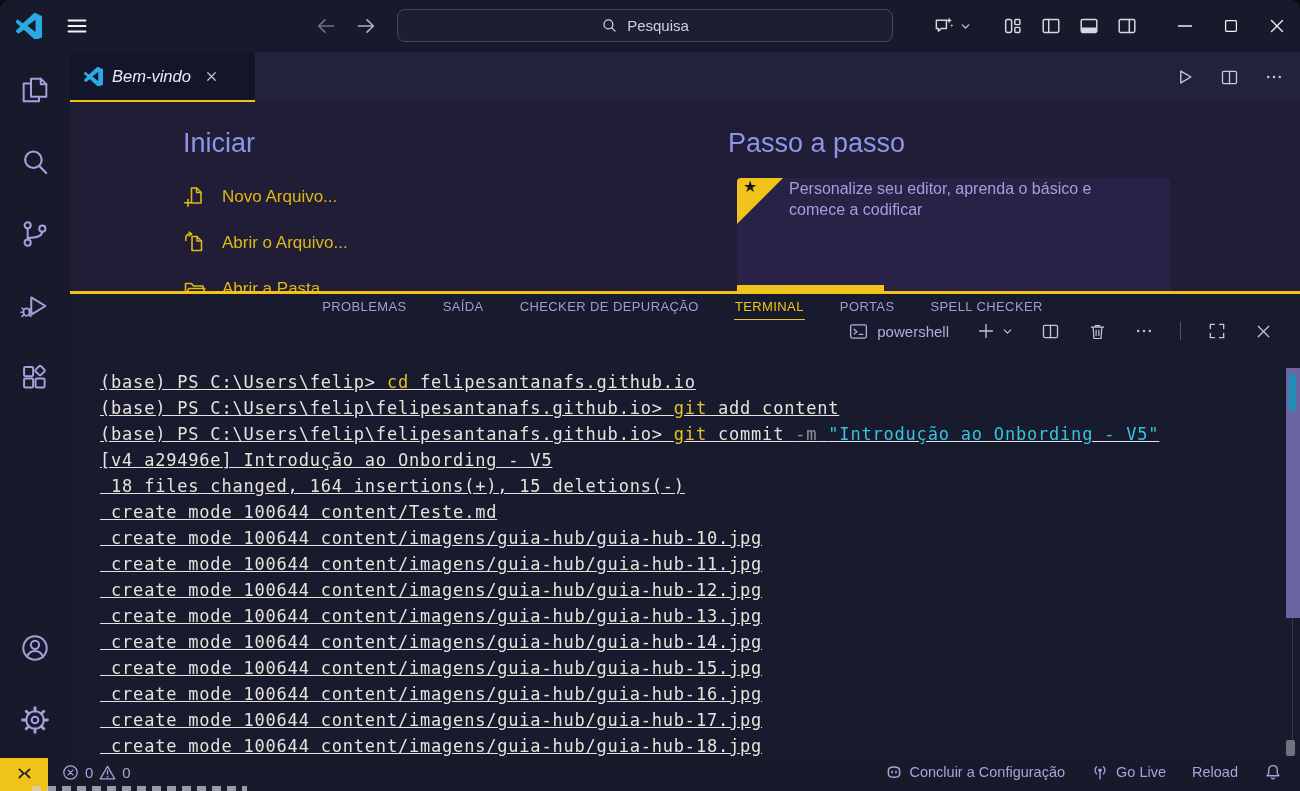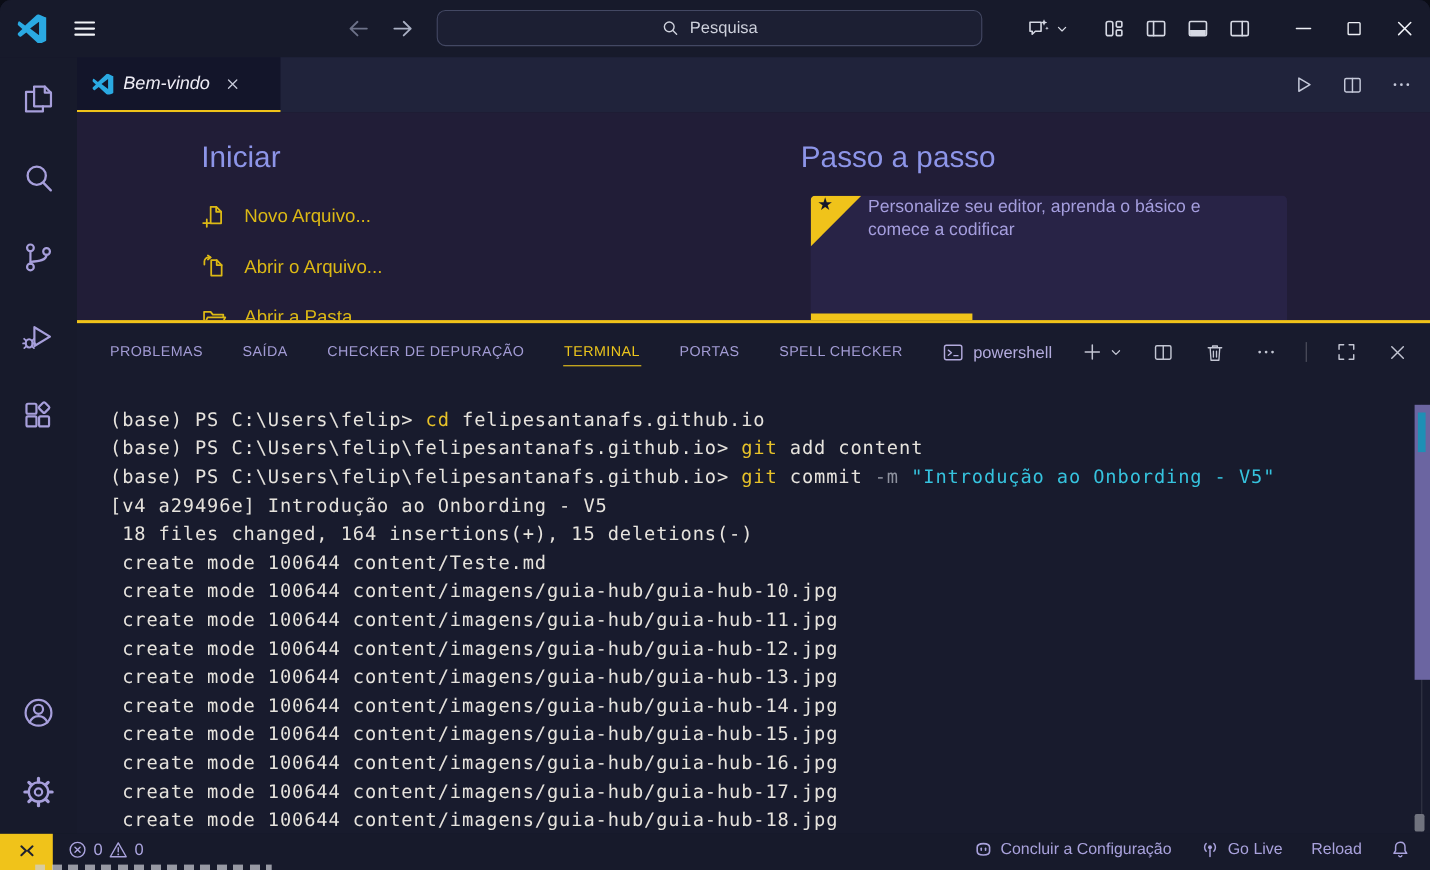--- a/index.html
+++ b/index.html
@@ -63,33 +63,33 @@
     border-top:46px solid var(--gold);border-right:46px solid transparent;}
   .ribbon-star{position:absolute;left:6px;top:1px;color:#14162a;font-size:16px;line-height:1;}
   .card-title{margin:19px 18px 6px 52px;font-size:17.5px;font-weight:700;color:var(--card-title);}
   .card-desc{margin:0 26px 0 52px;font-size:16px;line-height:21px;color:var(--card-desc);}
   .progress{position:absolute;left:0;top:107px;width:100%;height:6px;}
   .progress-fill{height:6px;background:var(--gold);}
   .panel-border{position:absolute;left:70px;top:291px;width:1230px;height:3px;background:var(--gold);}
 
   
   .panel{position:absolute;left:70px;top:294px;width:1230px;height:464px;background:var(--bg-panel);}
-  .panel-head{height:52px;display:flex;align-items:center;padding-left:29px;}
+  .panel-head{height:52px;display:flex;align-items:center;padding-left:29px;flex-direction:column;}
   .ptab{margin-right:34px;font-size:13px;letter-spacing:.4px;color:#a29bd4;cursor:pointer;
     padding:5px 1px;border-bottom:1.5px solid transparent;white-space:nowrap;}
   .ptab.active{color:#ecc51c;border-bottom-color:#ecc51c;}
   .panel-controls{margin-left:auto;display:flex;align-items:center;gap:26px;padding-right:26px;color:#c3c6d3;}
   .panel-controls .ic{cursor:pointer;}
   .shell{display:flex;align-items:center;gap:8px;color:#b3abdd;font-size:15px;cursor:pointer;}
   .vdiv{width:1px;height:18px;background:rgba(255,255,255,.25);}
   .plusgrp{display:flex;align-items:center;gap:4px;}
 
   .term{position:absolute;left:0;top:52px;right:0;bottom:0;padding-top:23px;box-sizing:border-box;
     font-family:"DejaVu Sans Mono",monospace;font-size:17px;letter-spacing:.8px;color:#e6e3dd;overflow:hidden;}
-  .tline{position:relative;height:26px;line-height:26px;white-space:pre;padding-left:30px;}
+  .tline{position:relative;height:26px;line-height:26px;white-space:pre;padding-left:30px;text-decoration:underline;}
   .w{color:#e6e3dd;} .y{color:#e7c229;} .c{color:#36c3de;} .d{color:#8e929f;}
 
   .sb-line{position:absolute;left:1222px;top:74px;width:1px;height:388px;background:rgba(255,255,255,.12);}
   .sb-thumb{position:absolute;right:0;top:74px;width:14px;height:250px;background:#6b65a1;cursor:pointer;}
   .sb-mark{position:absolute;right:4px;top:81px;width:7px;height:36px;background:#1e8fb5;}
   .sb-bottom{position:absolute;right:5px;top:446px;width:9px;height:16px;background:#70737e;border-radius:2px;}
 
   
   .statusbar{position:absolute;left:0;top:758px;width:1300px;height:33px;background:var(--bg-title);
     display:flex;align-items:flex-start;color:#a9a2dc;font-size:14.5px;}

